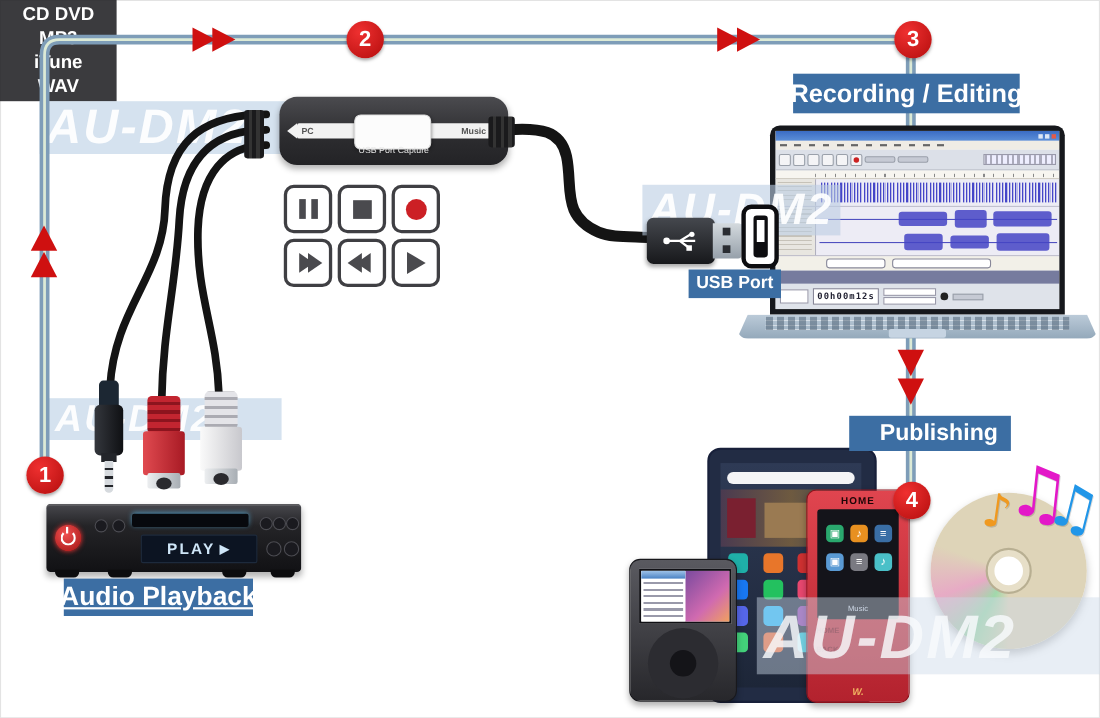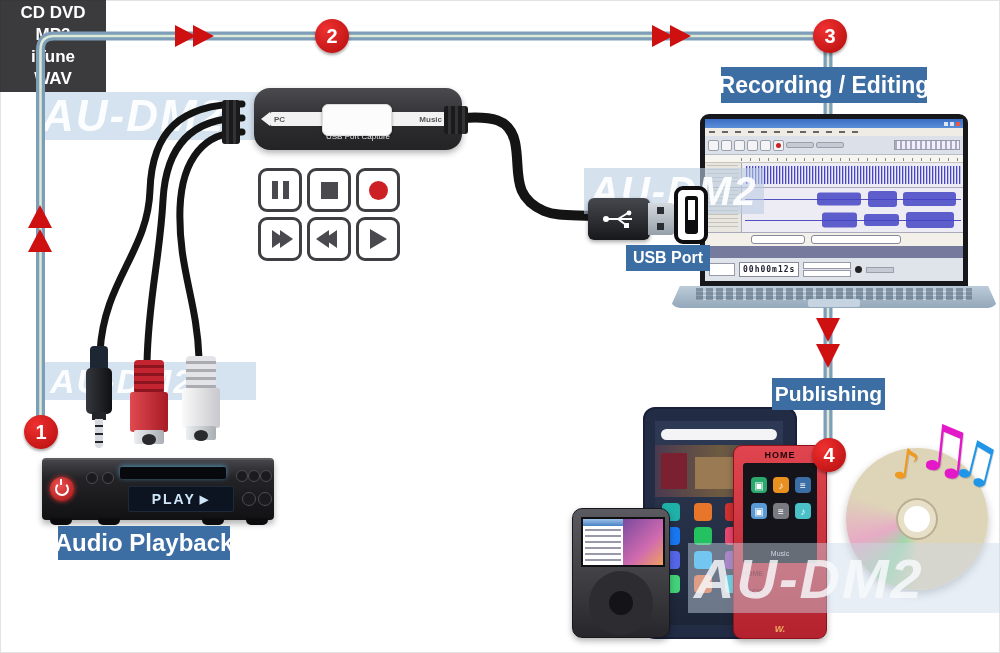--- a/index.html
+++ b/index.html
@@ -212,23 +212,23 @@
     <polygon points="816,318 840,318 828,342" fill="#cf1010"></polygon>
     <polygon points="816,344 840,344 828,368" fill="#cf1010"></polygon>
   </svg>
 
   <div class="step" style="left:24px;top:415px;">1</div>
   <div class="step" style="left:315px;top:19px;">2</div>
   <div class="step" style="left:813px;top:19px;">3</div>
   <div class="step" style="left:812px;top:438px;">4</div>
 
   <div class="lbl" style="left:721px;top:67px;width:206px;height:36px;font-size:23px;">Recording / Editing</div>
-  <div class="lbl" style="left:772px;top:378px;width:113px;height:32px;font-size:21px;">Publishing</div>
+  <div class="lbl" style="left:772px;top:378px;width:131px;height:32px;font-size:21px;padding-left:16px;">Publishing</div>
   <div class="lbl" style="left:626px;top:245px;width:84px;height:26px;font-size:16px;">USB Port</div>
-  <div class="lbl" style="left:58px;top:526px;width:172px;height:34px;font-size:24px;">Audio Playback</div>
+  <div class="lbl" style="left:58px;top:526px;width:172px;height:34px;font-size:24px;text-decoration:underline;">Audio Playback</div>
 
   <div class="hw cap-dev">
     <div class="cap-strip">
       <span>PC</span>
       <span>Music</span>
     </div>
     <div class="cap-slider"></div>
     <div class="cap-name">USB Port Capture</div>
   </div>
   <div class="hw rib" style="left:222px;top:100px;width:18px;height:44px;border-radius:3px;"></div>

